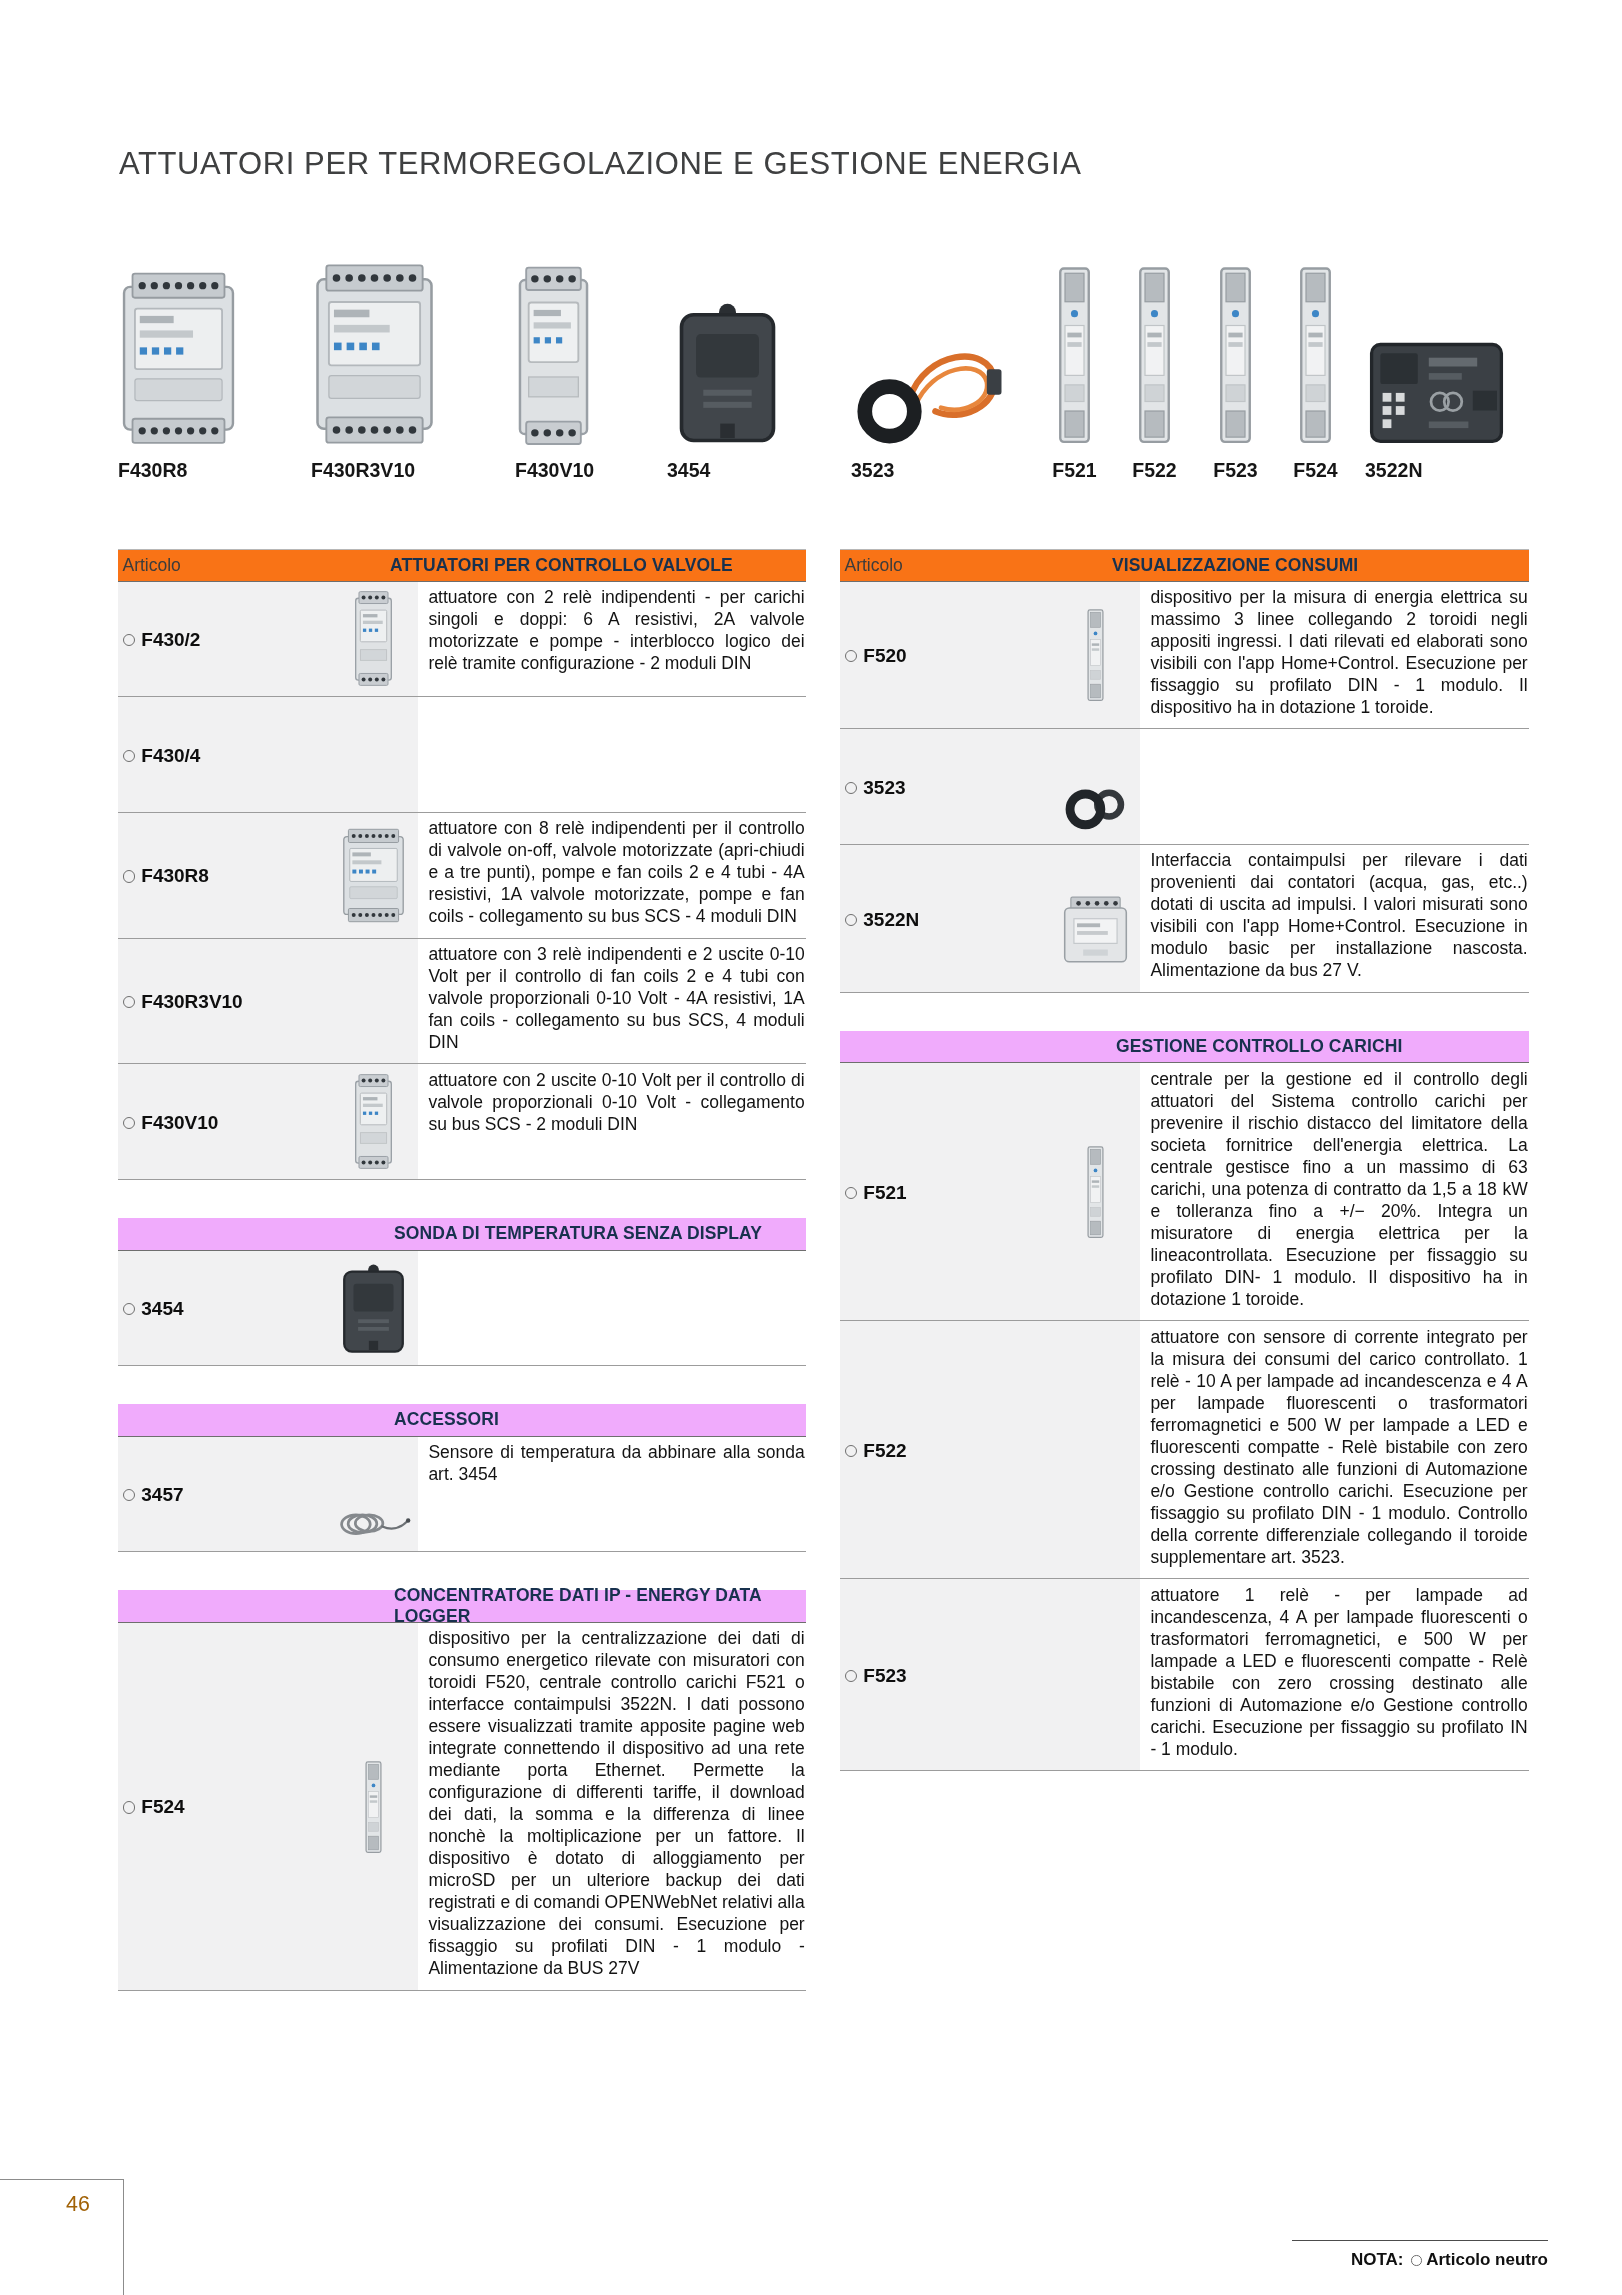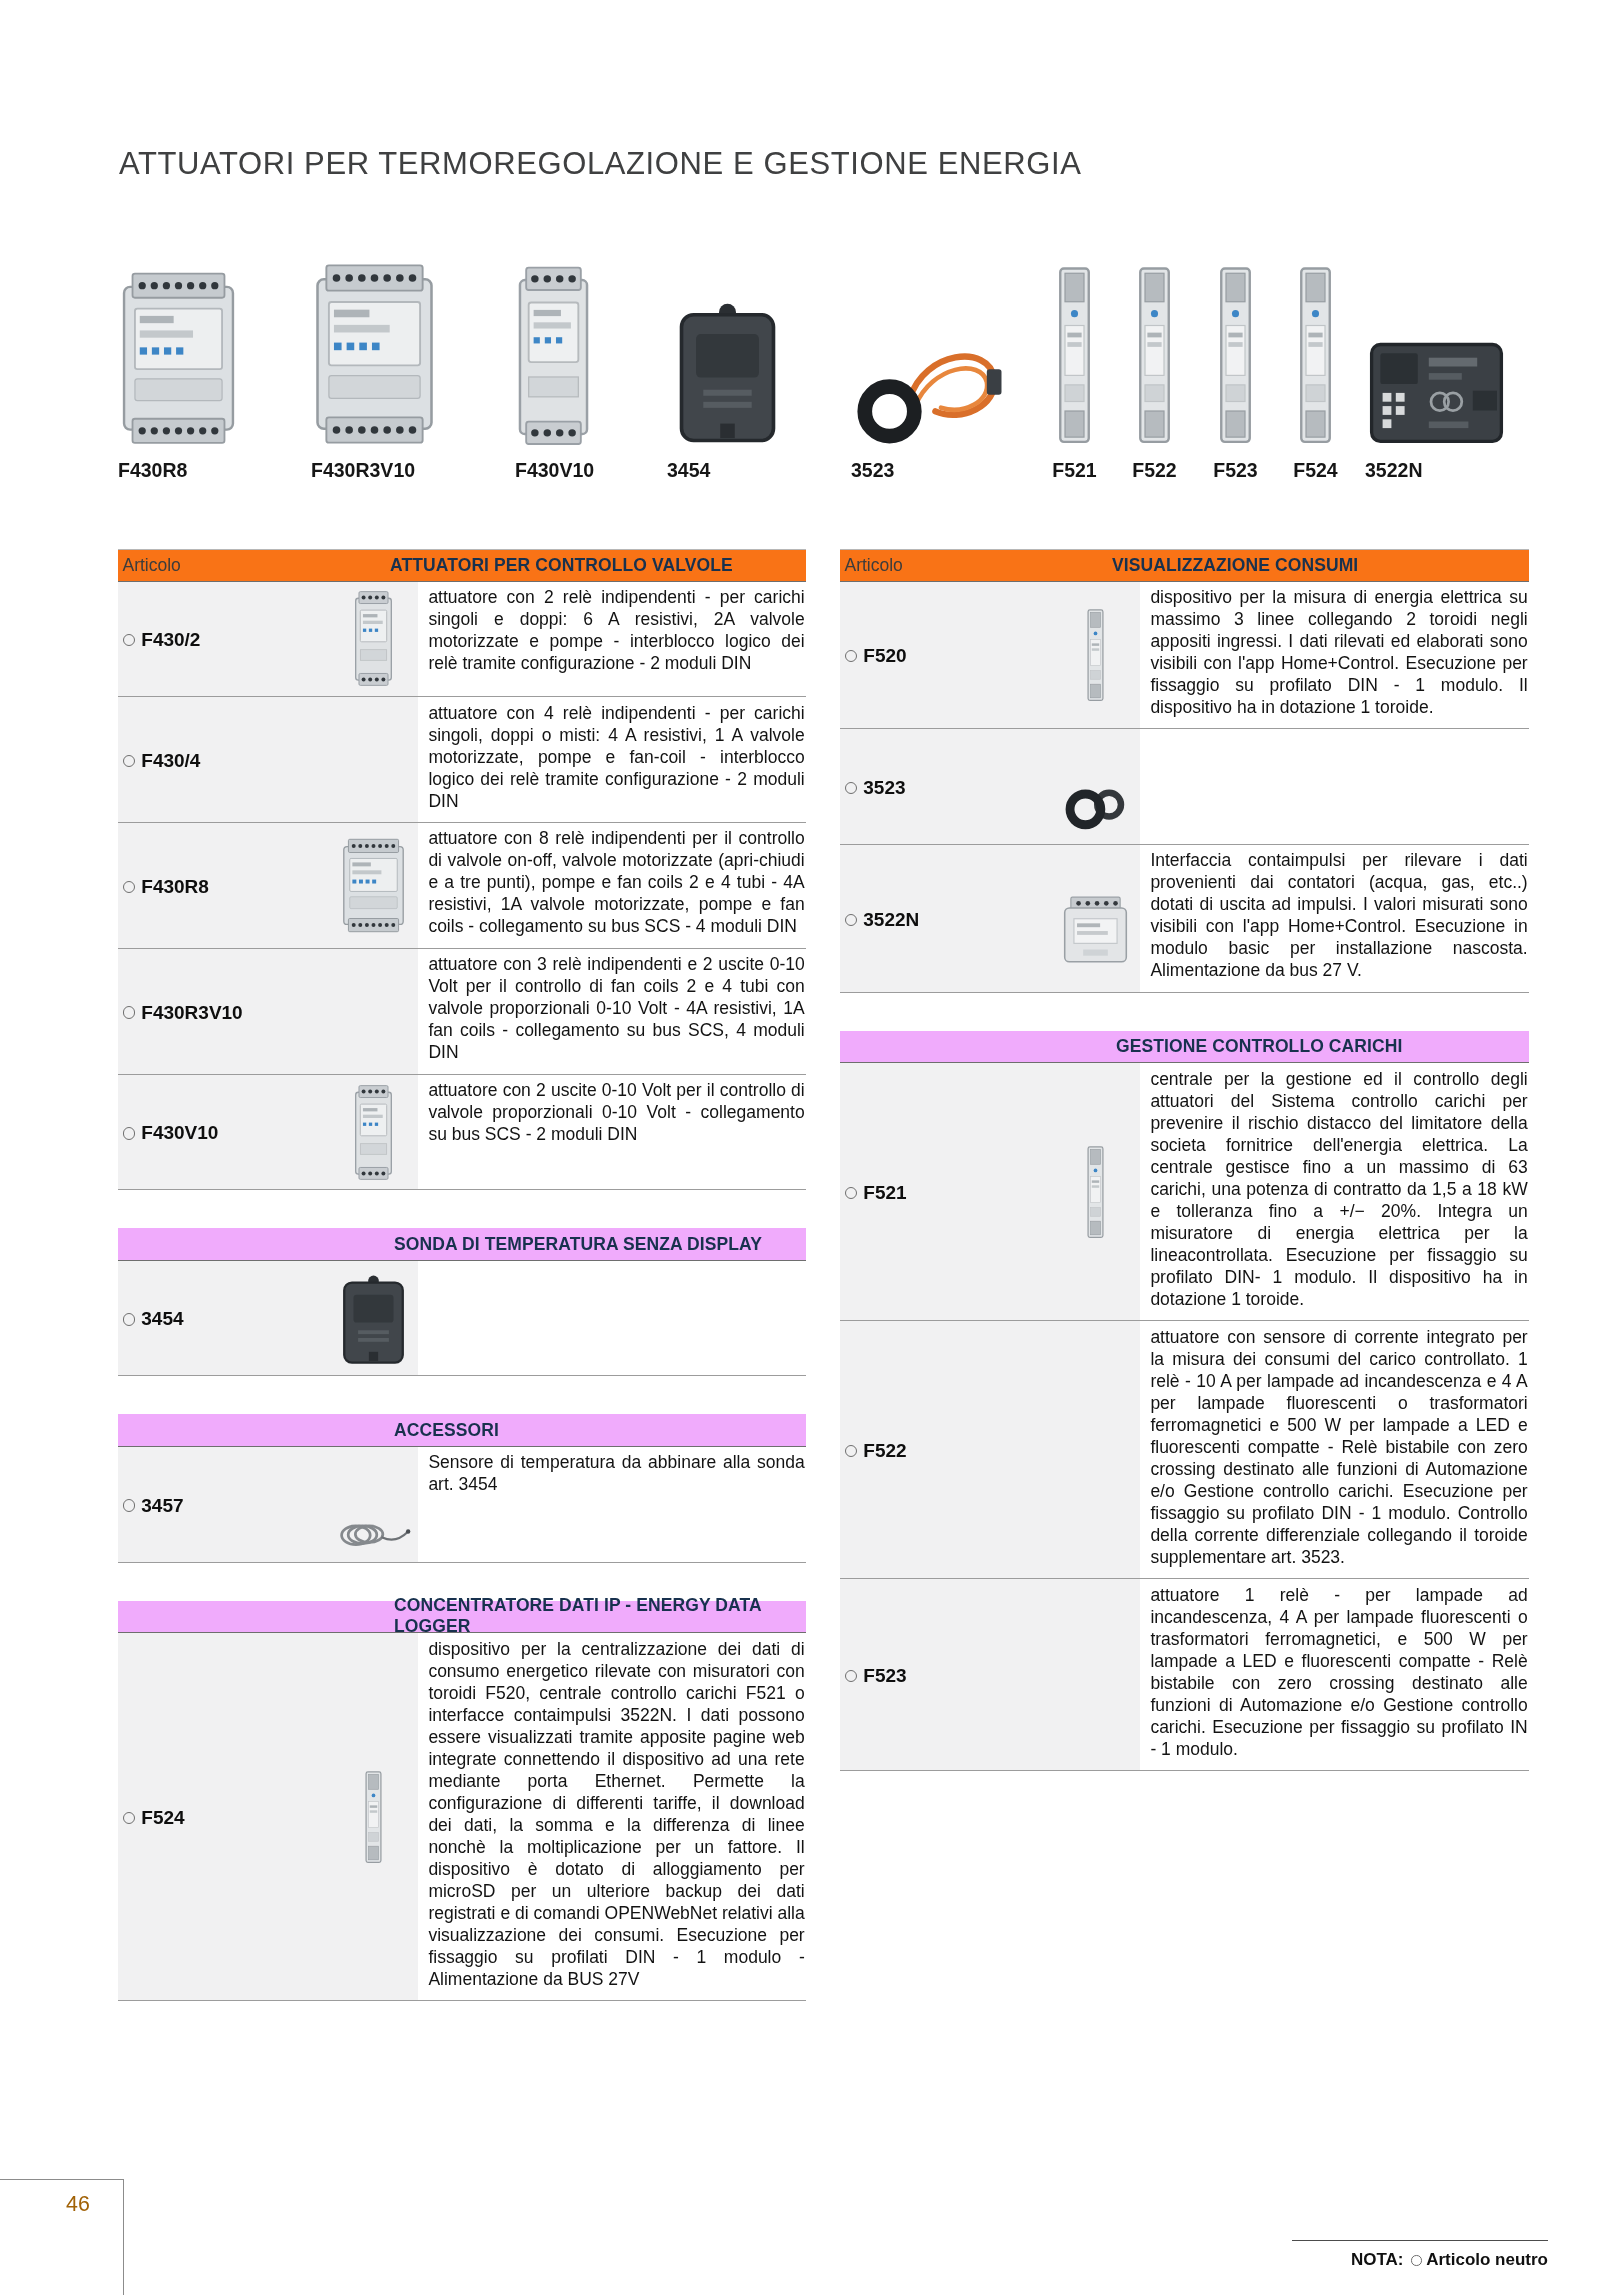--- a/index.html
+++ b/index.html
@@ -363,21 +363,20 @@
   </div>
 
   <div class="row">
     <div class="art-cell">
       <div class="code-wrap">
         <span class="circle"></span>
         <span class="art-code">F430/4</span>
       </div>
       <div class="art-img"></div>
     </div>
-    <div class="desc">attuatore con 4 relè indipendenti - per carichi singoli, doppi o misti: 4 A resistivi, 1 A valvole motorizzate, pompe e fan-coil - interblocco logico dei relè tramite configurazione - 2 moduli DIN</div>
   </div>
 
   <div class="row">
     <div class="art-cell">
       <div class="code-wrap">
         <span class="circle"></span>
         <span class="art-code">F430R8</span>
       </div>
       <div class="art-img">
           <svg viewBox="0 0 100 150" preserveAspectRatio="xMidYMax meet">

